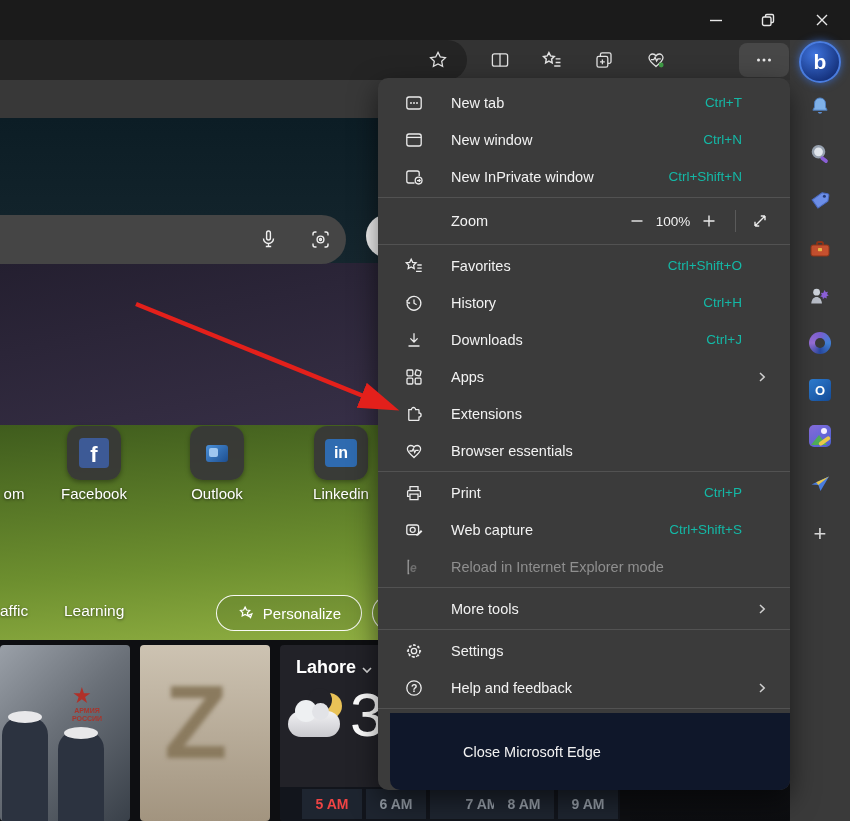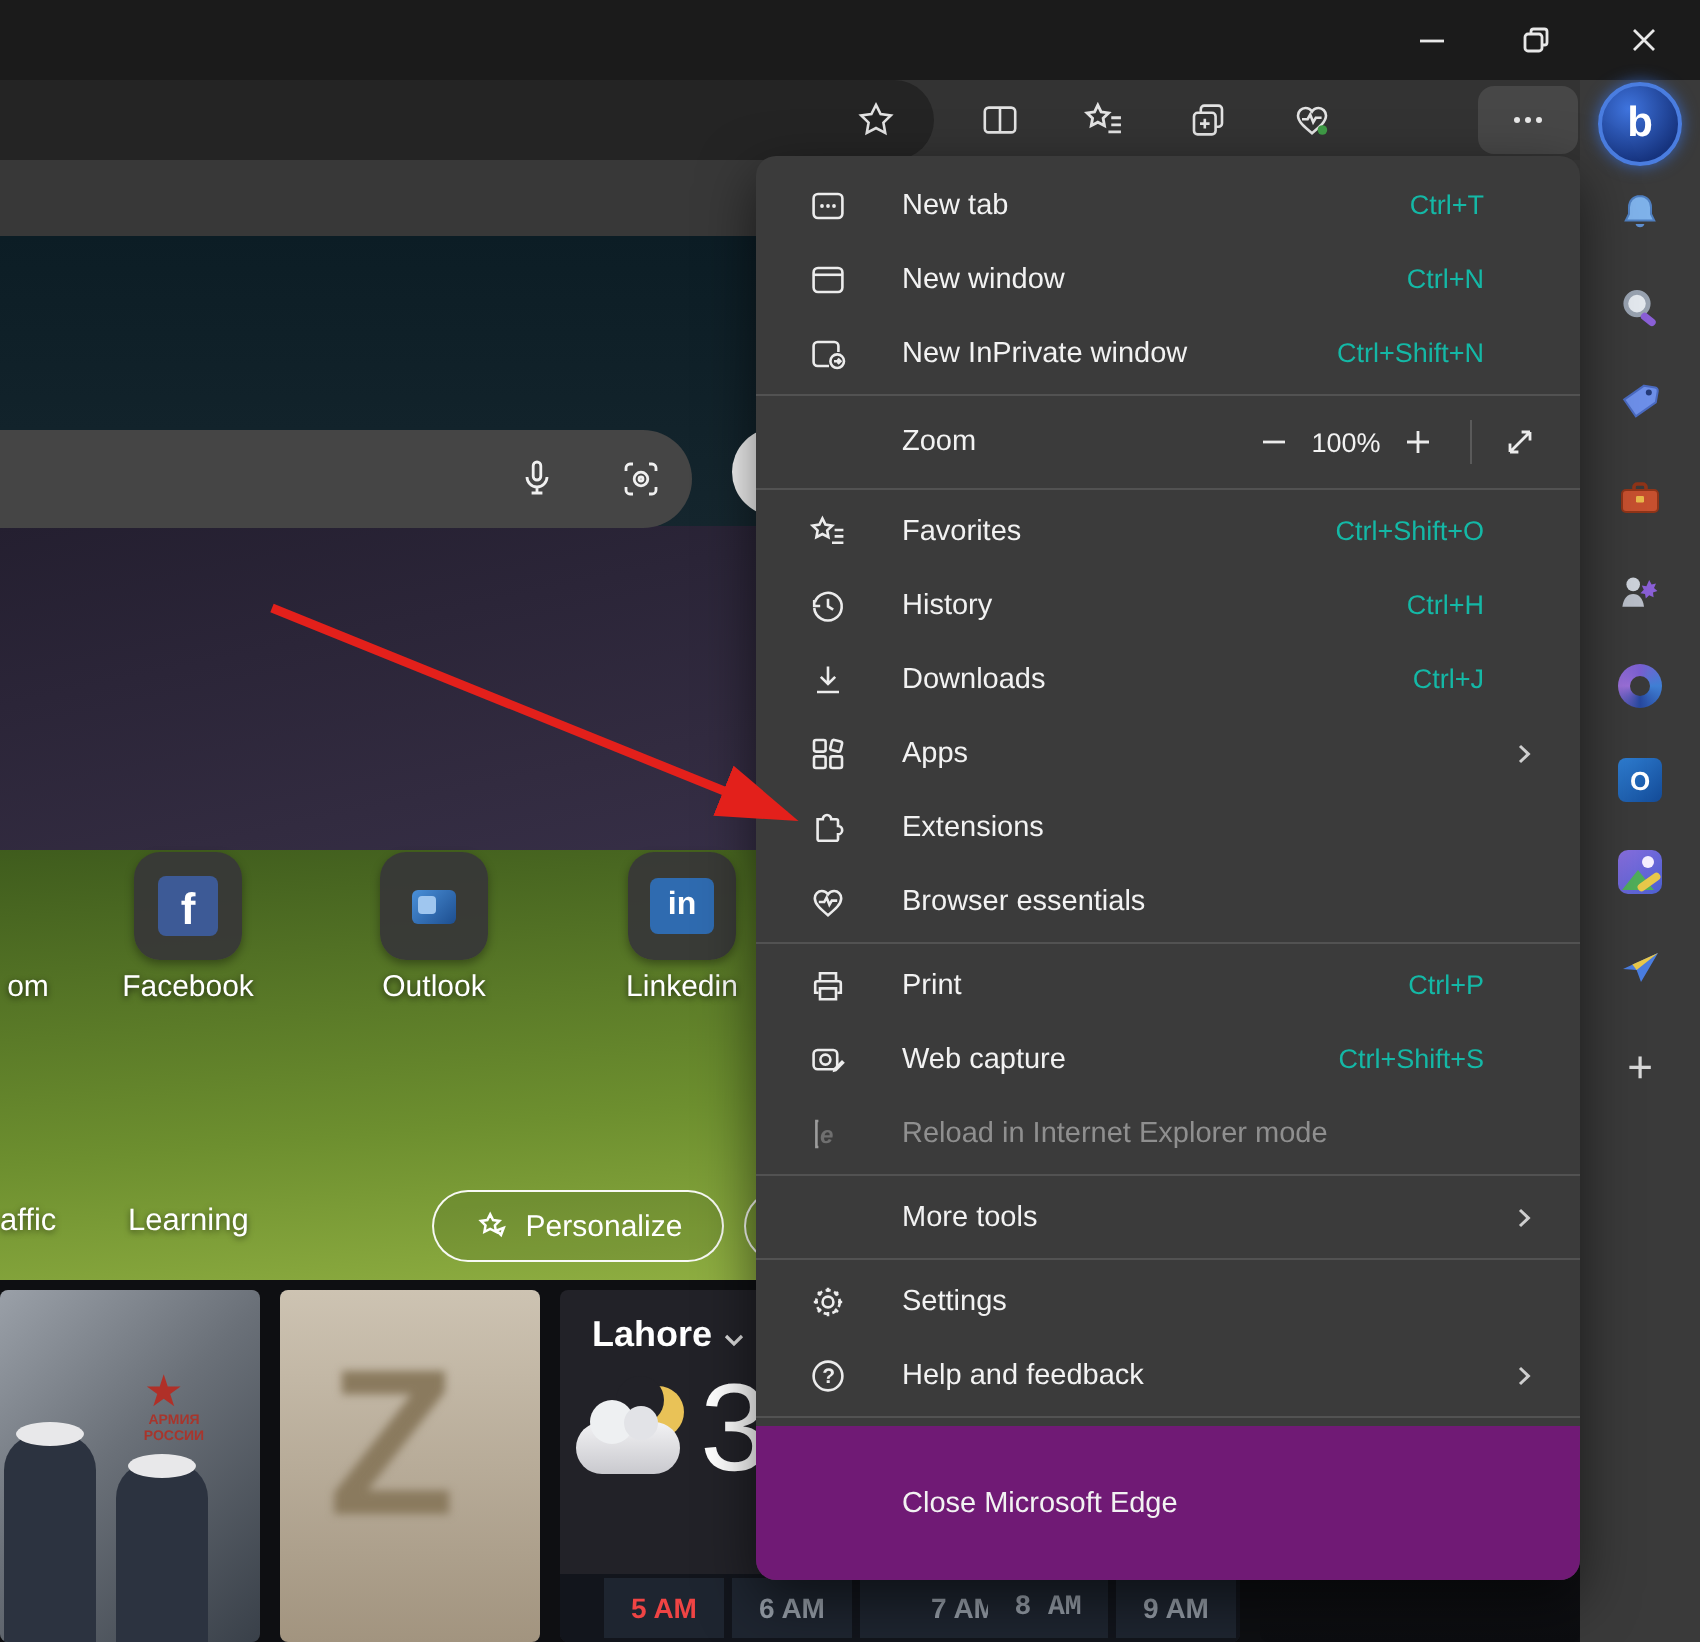--- a/index.html
+++ b/index.html
@@ -102,21 +102,21 @@
   .m-ic{width:20px;height:20px;margin-right:15px;flex:none;display:flex;align-items:center;justify-content:center;}
   .m-ic svg{width:20px;height:20px;stroke:#ececec;stroke-width:1.3;fill:none;}
   .m-ic svg .f{fill:#ececec;stroke:none;}
   .m-label{flex:1;color:#f2f2f2;font-size:14.5px;white-space:nowrap;}
   .m-short{color:#14b8a6;font-size:13.5px;margin-right:28px;white-space:nowrap;}
   .m-chev{width:16px;height:16px;flex:none;margin-left:6px;}
   .m-chev svg{width:16px;height:16px;stroke:#cfcfcf;stroke-width:1.5;fill:none;}
   .m-sep{height:1px;flex:0 0 1px;background:#525252;margin:2px 0;}
   .m-item.disabled .m-label{color:#8f8f8f;}
   .m-item.disabled .m-ic{opacity:.55;}
-  .m-item.footer{background:#701a75;flex:1 1 auto;border-radius:0 0 10px 10px;margin-top:2px;}
+  .m-item.footer{background:#0f172a;flex:1 1 auto;border-radius:0 0 10px 10px;margin-top:2px;margin-left:12px;}
   .zctl{display:flex;align-items:center;}
   .zbtn{width:20px;height:20px;display:flex;align-items:center;justify-content:center;}
   .zbtn svg{width:18px;height:18px;stroke:#ececec;stroke-width:1.4;fill:none;}
   .zval{width:52px;text-align:center;color:#f2f2f2;font-size:13.5px;}
   .zdiv{width:1px;height:22px;background:#5a5a5a;margin:0 14px 0 16px;}
 
   
   .arrow-overlay{position:absolute;left:0;top:0;width:850px;height:821px;z-index:9;pointer-events:none;}
 </style>
 </head>
@@ -190,21 +190,21 @@
           <path d="M3 5l4 4 4-4"></path>
         </svg>
     </div>
     <div class="moon"></div>
     <div class="cloud"></div>
     <div class="wtemp">3</div>
     <div class="hourstrip" id="hourstrip">
         <div class="hourcell first" style="left: 22px;">5 AM</div>
         <div class="hourcell" style="left: 86px;">6 AM</div>
         <div class="hourcell" style="left: 150px; padding-left: 22px;">7 AM</div>
-        <div class="hourcell" style="left: 214px; font-family: Liberation Mono, monospace;">8 AM</div>
+        <div class="hourcell" style="left: 214px;">8 AM</div>
         <div class="hourcell" style="left: 278px;">9 AM</div>
       </div>
   </div>
   <div class="card photo3"></div>
 
   <div class="titlebar">
     <div class="wbtn" style="left:693px;">
       <svg width="14" height="14" viewBox="0 0 14 14">
           <path d="M1 7.5h12"></path>
         </svg>

